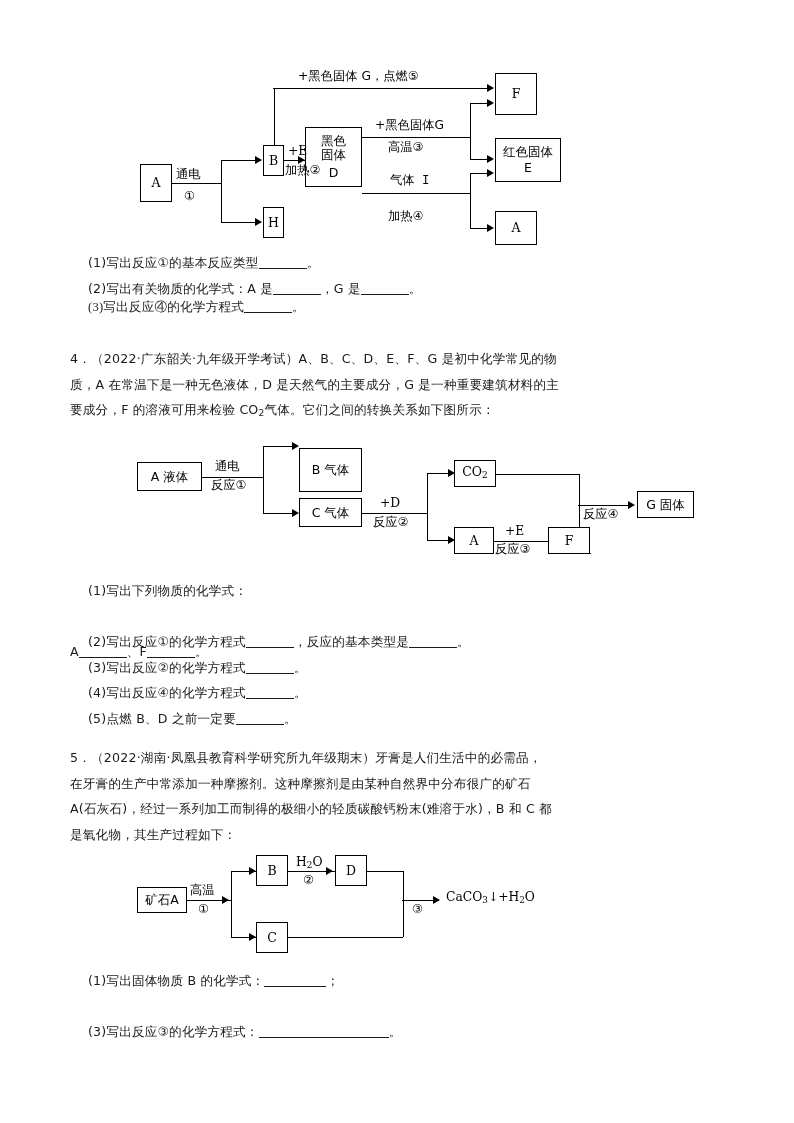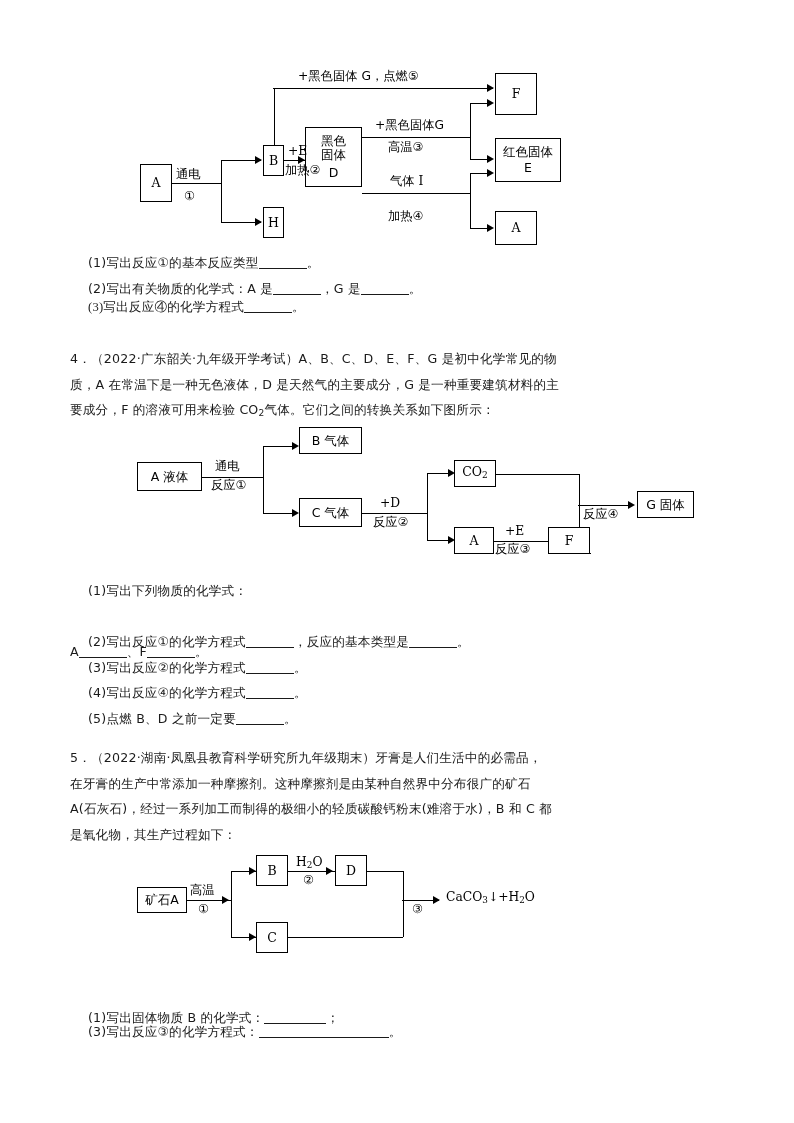--- a/index.html
+++ b/index.html
@@ -116,21 +116,21 @@
     <div class="lbl" style="left:375px; top:118px;">+黑色固体G</div>
     <div class="lbl" style="left:388px; top:140px;">高温③</div>
 
     <div class="vline" style="left:470px; top:103px; height:56px;"></div>
     <div class="hline" style="left:470px; top:103px; width:20px;"></div>
     <div class="arrow-r" style="left:487px; top:98.8px;"></div>
     <div class="hline" style="left:470px; top:159px; width:20px;"></div>
     <div class="arrow-r" style="left:487px; top:154.8px;"></div>
 
     <div class="hline" style="left:362px; top:193px; width:108px;"></div>
-    <div class="lbl serif" style="left:390px; top:174px;">气体 I</div>
+    <div class="lbl serif" style="left:390px; top:174px;font-family:Liberation Mono, monospace;">气体 I</div>
     <div class="lbl" style="left:388px; top:209px;">加热④</div>
 
     <div class="vline" style="left:470px; top:173px; height:55px;"></div>
     <div class="hline" style="left:470px; top:173px; width:20px;"></div>
     <div class="arrow-r" style="left:487px; top:168.8px;"></div>
     <div class="hline" style="left:470px; top:228px; width:20px;"></div>
     <div class="arrow-r" style="left:487px; top:223.8px;"></div>
 
     <div class="nbox serif" style="left:495px; top:73px; width:42px; height:42px;">F</div>
 
@@ -167,21 +167,21 @@
     <div class="hline" style="left:202px; top:476.5px; width:61px;"></div>
     <div class="vline" style="left:263px; top:446px; height:67px;"></div>
     <div class="hline" style="left:263px; top:446px; width:33px;"></div>
     <div class="arrow-r" style="left:292px; top:441.8px;"></div>
     <div class="hline" style="left:263px; top:513px; width:33px;"></div>
     <div class="arrow-r" style="left:292px; top:508.8px;"></div>
 
     <div class="lbl" style="left:215px; top:459px;">通电</div>
     <div class="lbl" style="left:211px; top:478px;">反应①</div>
 
-    <div class="nbox" style="left:299px; top:427px; width:63px; height:27px;">B 气体</div>
+    <div class="nbox" style="left:299px; top:448px; width:63px; height:44px;">B 气体</div>
 
     <div class="nbox" style="left:299px; top:498px; width:63px; height:29px;">C 气体</div>
 
     <div class="hline" style="left:362px; top:513px; width:65px;"></div>
     <div class="vline" style="left:427px; top:473px; height:67px;"></div>
     <div class="hline" style="left:427px; top:473px; width:25px;"></div>
     <div class="arrow-r" style="left:448px; top:468.8px;"></div>
     <div class="hline" style="left:427px; top:540px; width:25px;"></div>
     <div class="arrow-r" style="left:448px; top:535.8px;"></div>
 
@@ -266,20 +266,20 @@
     <div class="hline" style="left:367px; top:871px; width:36px;"></div>
     <div class="hline" style="left:288px; top:937px; width:115px;"></div>
     <div class="vline" style="left:402.5px; top:871px; height:66px;"></div>
 
     <div class="hline" style="left:402px; top:900px; width:37px;"></div>
     <div class="arrow-r" style="left:433px; top:895.8px;"></div>
     <div class="lbl serif" style="left:412px; top:902px;">③</div>
     <div class="lbl serif" style="left:446px; top:890px;">CaCO<sub>3</sub>↓+H<sub>2</sub>O</div>
   </div>
 
-  <div class="body-text qline" style="top:968px;margin-top:37px;">
+  <div class="body-text qline" style="top:968px;">
     <span>(1)写出固体物质 B 的化学式：</span><span class="blank-l"></span><span>；</span>
   </div>
   <div class="body-text qline" style="top:1019px;">
     <span>(3)写出反应③的化学方程式：</span><span style="display:inline-block;border-bottom:1px solid #1a1a1a;width:130px;vertical-align:-2px;"></span><span>。</span>
   </div>
 
 </div>
 
 </body></html>

